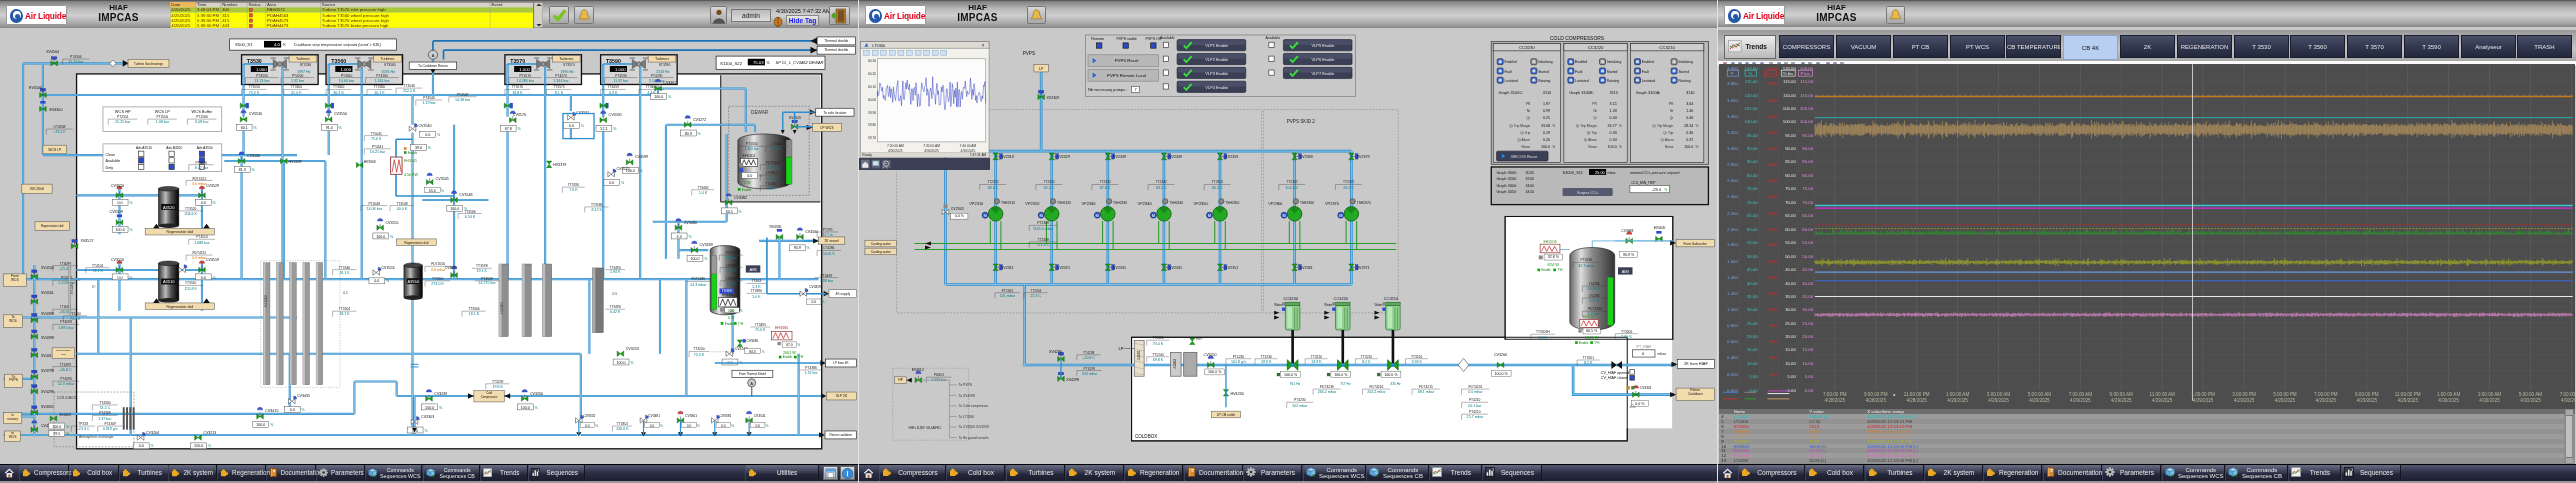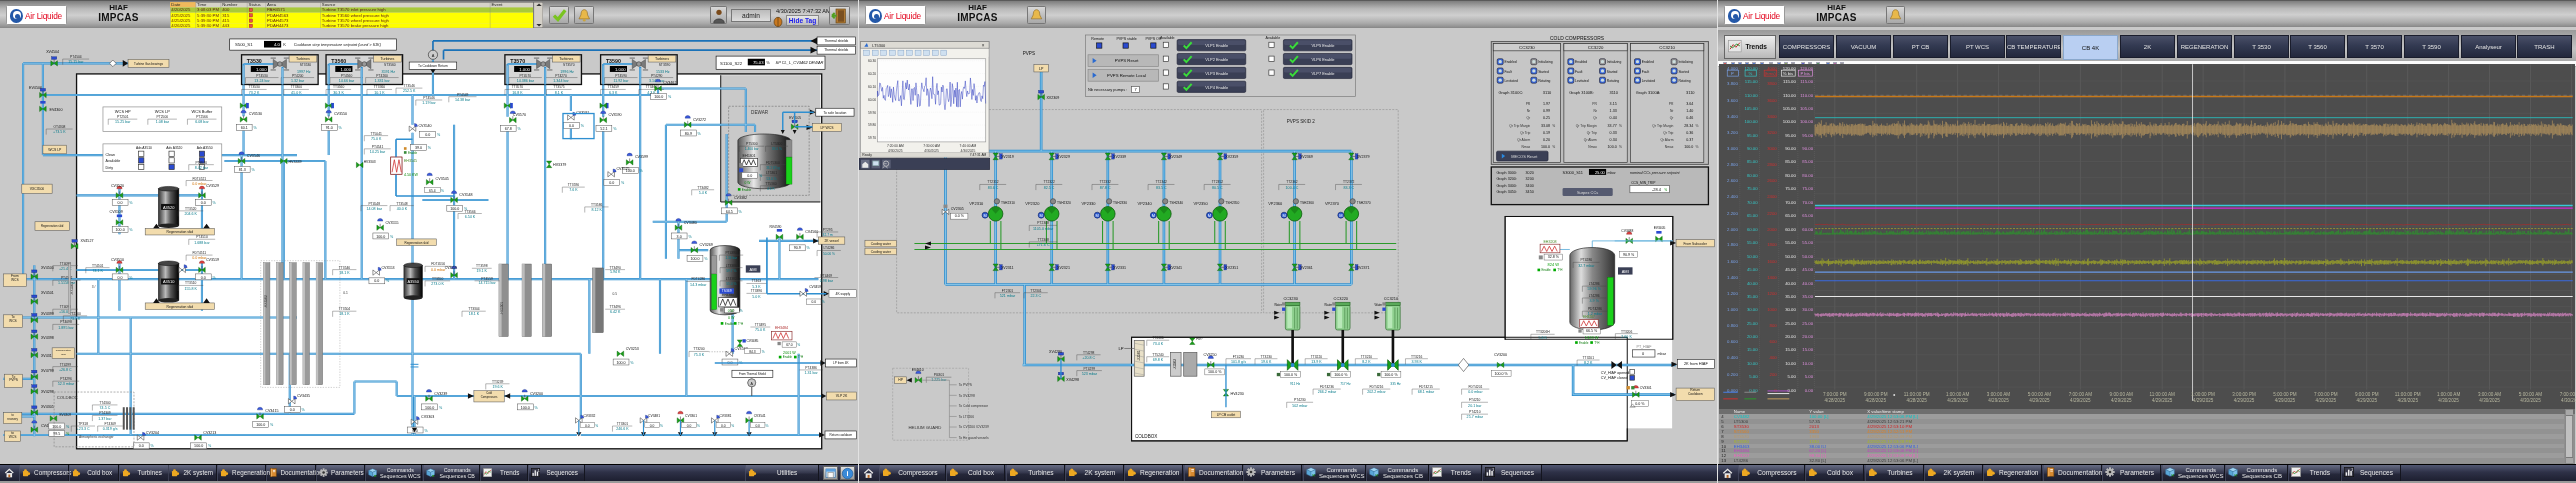--- a/index.html
+++ b/index.html
@@ -2,21 +2,21 @@
 <html style="font-size:10.6px"><head><meta charset="utf-8">
 <style>
 *{margin:0;padding:0;box-sizing:border-box}
 html,body{width:2576px;height:483px;overflow:hidden;background:#e2e2e2;font-family:"Liberation Sans",sans-serif}
 .panel{position:absolute;top:0;height:483px;width:858px;overflow:hidden;background:#c9c9c9}
 .hdr{position:absolute;left:0;top:0;width:100%;height:28px;background:linear-gradient(#7d7d7d,#b9b9b9 30%,#cfcfcf 55%,#ababab 85%,#8f8f8f);border-top:1.3px solid #5a5a5a;border-bottom:1.3px solid #8a8a8a}
 .logo{position:absolute;left:6px;top:4px;width:61px;height:20px;background:#fff;border:0.7px solid #999;border-radius:1.3px}
 .logo .c{position:absolute;left:3.3px;top:2.6px;width:13.2px;height:14px;border-radius:48% 52% 52% 48%;background:#2458a8}
 .logo .c:after{content:"";position:absolute;left:2.6px;top:2px;width:8px;height:8.6px;border-radius:50%;background:#fff}
 .logo .c:before{content:"";position:absolute;left:4.6px;top:5.3px;width:5.3px;height:5.3px;border-radius:50% 50% 10% 50%;background:#2458a8;z-index:2}
-.logo .t{position:absolute;left:18px;top:5.3px;font-size:8.3px;font-weight:normal;color:#e2001a;white-space:nowrap;letter-spacing:-0.2px}
+.logo .t{position:absolute;left:18px;top:5.3px;font-size:8.3px;font-weight:bold;color:#e2001a;white-space:nowrap;letter-spacing:-0.2px}
 .hiaf{position:absolute;left:79px;top:2px;width:79px;text-align:center;font-weight:bold;color:#111}
 .hiaf .l1{font-size:8px}.hiaf .l2{font-size:10px;letter-spacing:0.3px}
 .btn3d{position:absolute;background:linear-gradient(#d8d8d8,#a8a8a8);border:0.7px solid #777;border-radius:1.3px}
 .tb{position:absolute;left:0;top:464px;width:858px;height:16.5px;background:linear-gradient(#515772,#2e3147 45%,#1d1f30);border-top:0.7px solid #000;color:#e8e8e8;font-size:6.6px}
 .tbot{position:absolute;left:0;top:481px;width:858px;height:2.6px;background:#9a9a9a}
 .tbb{position:absolute;top:0;height:16.5px;display:flex;align-items:center;gap:3.3px;padding-left:2.6px;border-right:0.7px solid #14151f;box-shadow:inset 0.7px 0 0 #4a4f66;line-height:1.05;white-space:nowrap;background:linear-gradient(rgba(255,255,255,0.13),rgba(255,255,255,0.04) 46%,rgba(0,0,0,0.12) 54%,rgba(0,0,0,0.05))}
 .tbb span{line-height:6.6px}
 svg text{font-family:"Liberation Sans",sans-serif}
 </style></head>
 <body>

